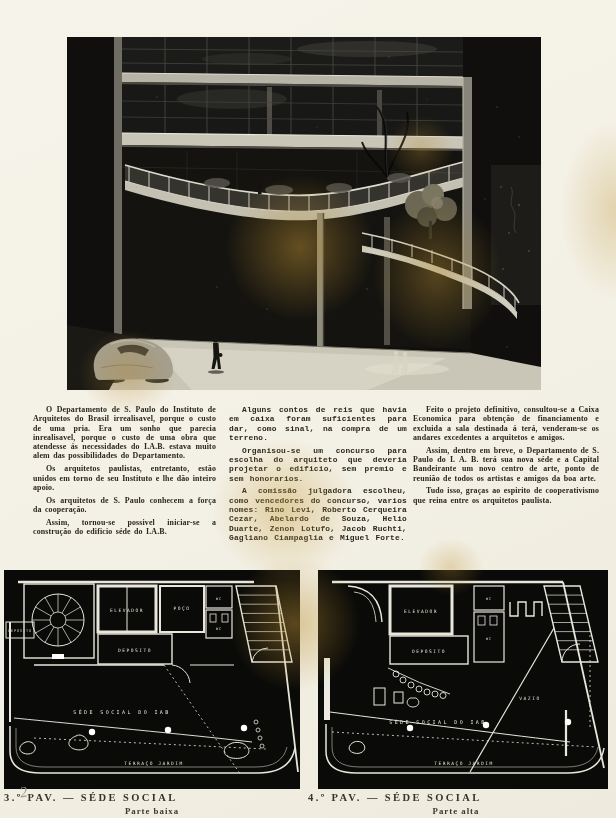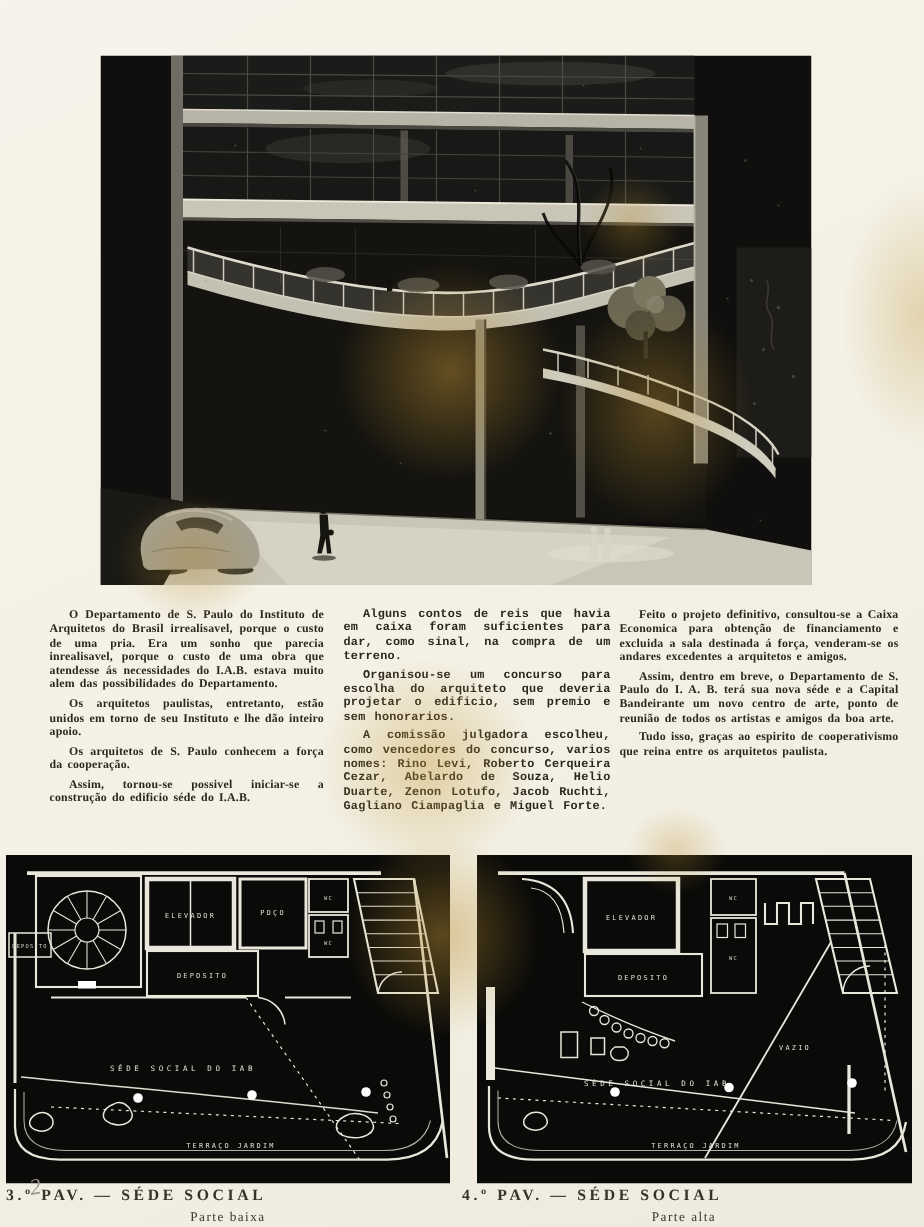--- a/index.html
+++ b/index.html
@@ -18,21 +18,21 @@
   
   .plan{position:absolute;top:570px;display:block;}
   .plan-left{left:4px;}
   .plan-right{left:318px;}
   .plabel{font:4.6px "DejaVu Sans Mono",monospace;fill:#e2e0d4;letter-spacing:1.5px;}
   .plabel-lg{font:5px "DejaVu Sans Mono",monospace;fill:#e6e4d8;letter-spacing:2.4px;}
   .plabel-sm{font:3.6px "DejaVu Sans Mono",monospace;fill:#d8d6ca;letter-spacing:.8px;}
   
   .caption{position:absolute;top:792px;width:296px;font-weight:bold;
            font-size:10.5px;letter-spacing:2.4px;color:#37322a;}
-  .subcaption{position:absolute;top:806px;width:296px;text-align:center;font-weight:normal;
+  .subcaption{position:absolute;top:806px;width:296px;text-align:center;font-weight:bold;
               font-size:8.8px;letter-spacing:1px;color:#3c372f;}
   .cap-left{left:4px;} .cap-right{left:308px;}
   
   .stain{position:absolute;border-radius:50%;pointer-events:none;}
   .s1{left:225px;top:175px;width:150px;height:145px;background:radial-gradient(closest-side,rgba(186,144,52,.48),rgba(186,144,52,0));}
   .s2{left:372px;top:198px;width:130px;height:150px;background:radial-gradient(closest-side,rgba(178,138,50,.42),rgba(178,138,50,0));}
   .s3{left:388px;top:116px;width:66px;height:64px;background:radial-gradient(closest-side,rgba(186,144,52,.32),rgba(186,144,52,0));}
   .s4{left:560px;top:120px;width:110px;height:180px;background:radial-gradient(closest-side,rgba(190,152,62,.33),rgba(190,152,62,0));}
   .s5{left:212px;top:438px;width:145px;height:142px;background:radial-gradient(closest-side,rgba(196,156,58,.40),rgba(196,156,58,0));}
   .s6{left:78px;top:330px;width:100px;height:85px;background:radial-gradient(closest-side,rgba(182,140,52,.38),rgba(182,140,52,0));}
@@ -236,21 +236,21 @@
     <p>Os arquitetos paulistas, entretanto, estão unidos em torno de seu Instituto e lhe dão inteiro apoio.</p>
     <p>Os arquitetos de S. Paulo conhecem a força da cooperação.</p>
     <p>Assim, tornou-se possivel iniciar-se a construção do edificio séde do I.A.B.</p>
   </div>
   <div class="col col2">
     <p>Alguns contos de reis que havia em caixa foram suficientes para dar, como sinal, na compra de um terreno.</p>
     <p>Organisou-se um concurso para escolha do arquiteto que deveria projetar o edificio, sem premio e sem honorarios.</p>
     <p>A comissão julgadora escolheu, como vencedores do concurso, varios nomes: Rino Levi, Roberto Cerqueira Cezar, Abelardo de Souza, Helio Duarte, Zenon Lotufo, Jacob Ruchti, Gagliano Ciampaglia e Miguel Forte.</p>
   </div>
   <div class="col col3">
-    <p>Feito o projeto definitivo, consultou-se a Caixa Economica para obtenção de financiamento e excluida a sala destinada á força, venderam-se os andares excedentes a arquitetos e amigos.</p>
+    <p>Feito o projeto definitivo, consultou-se a Caixa Economica para obtenção de financiamento e excluida a sala destinada á terá, venderam-se os andares excedentes a arquitetos e amigos.</p>
     <p>Assim, dentro em breve, o Departamento de S. Paulo do I. A. B. terá sua nova séde e a Capital Bandeirante um novo centro de arte, ponto de reunião de todos os artistas e amigos da boa arte.</p>
     <p>Tudo isso, graças ao espirito de cooperativismo que reina entre os arquitetos paulista.</p>
   </div>
 
   <svg class="plan plan-left" width="296" height="219" viewBox="0 0 296 219">
     <rect x="0" y="0" width="296" height="219" fill="#0a0a08"></rect>
     <g stroke="#e9e7db" fill="none">
 
       <path d="M14,12 L250,12" stroke-width="2.5"></path>
       <path d="M272,16 L294,202" stroke-width="1.8"></path>

